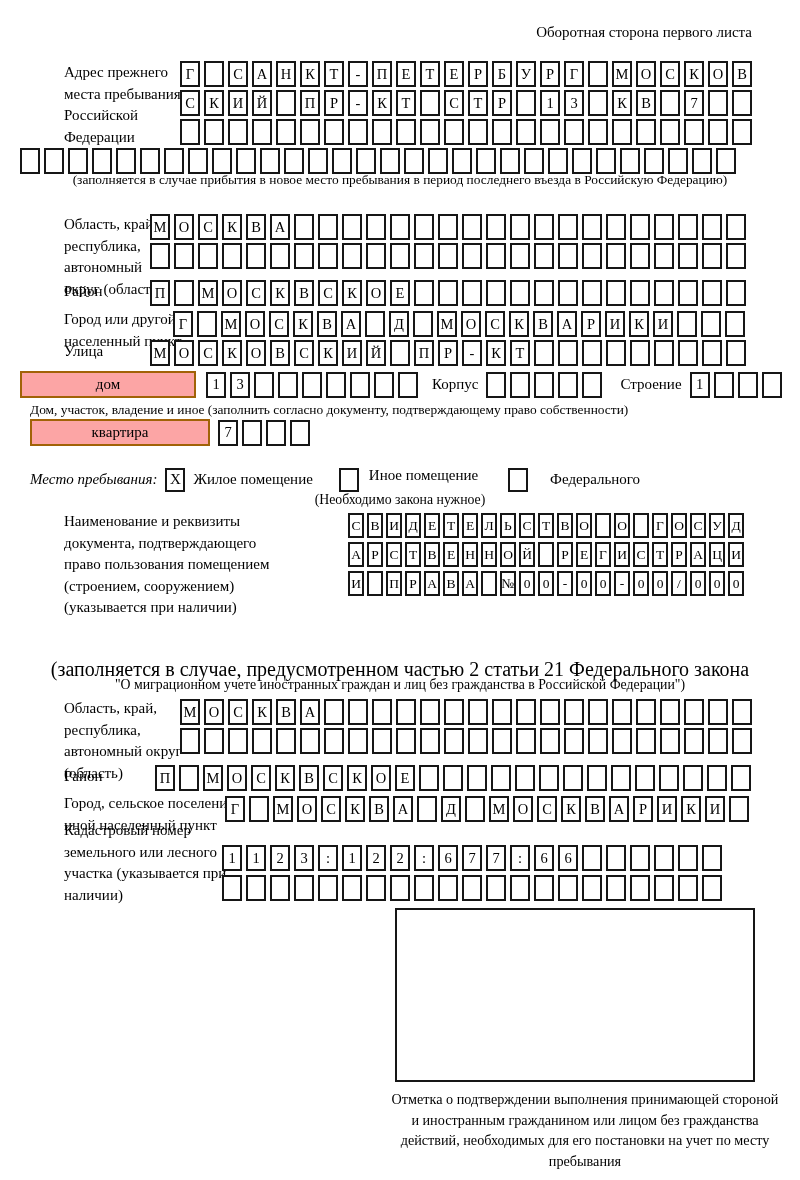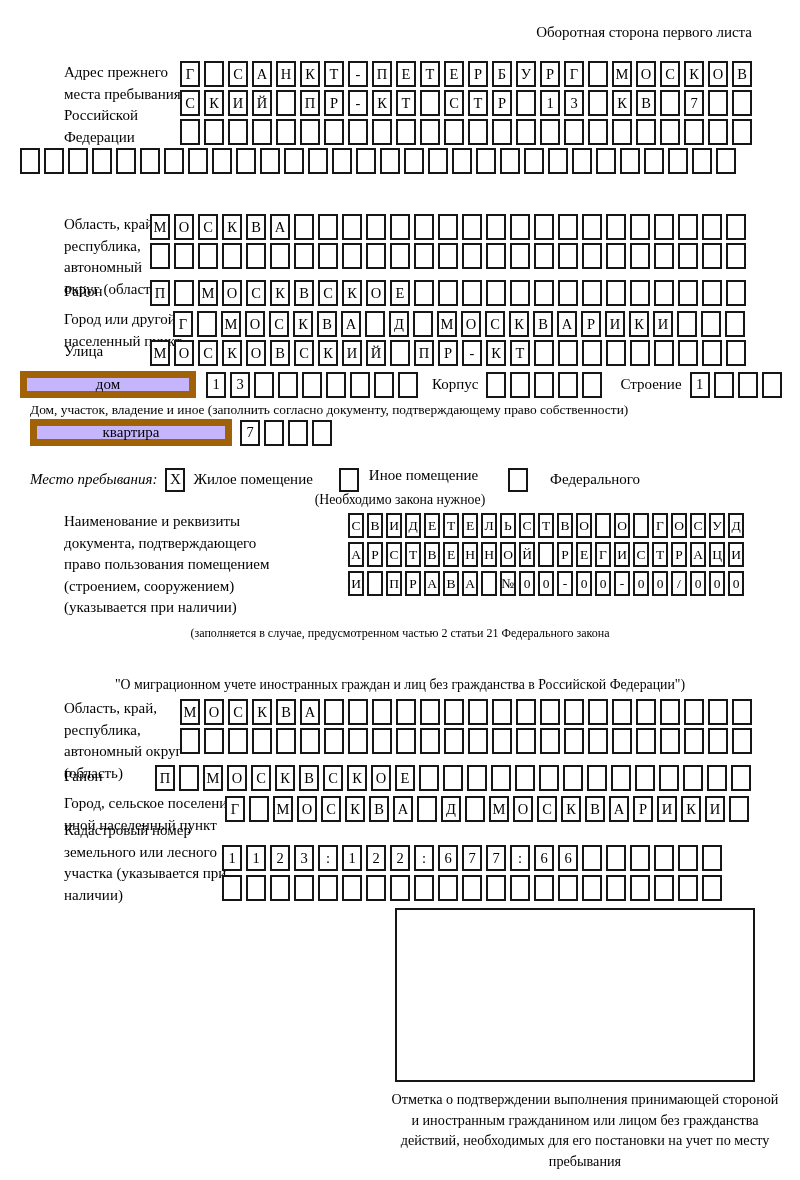--- a/index.html
+++ b/index.html
@@ -8,22 +8,22 @@
   .abs{position:absolute;}
   .lbl{font-size:15px;line-height:21.5px;}
   .center{left:0;right:0;text-align:center;}
   .bold{font-weight:bold;}
   .note{font-size:13.4px;}
   .cells{display:flex;gap:4px;}
   .cell{box-sizing:border-box;flex:0 0 auto;width:20px;height:26px;border:2px solid #161616;
         display:flex;align-items:center;justify-content:center;font-size:14.5px;background:#fff;}
   .small{gap:3px;}
   .small .cell{width:16px;height:25px;font-size:13.5px;}
-  .widebox{box-sizing:border-box;border:7px solid #a16207;height:27px;display:flex;
-           align-items:center;justify-content:center;font-size:15px;background:#c4b5fd;}
+  .widebox{box-sizing:border-box;border:2px solid #a16207;height:27px;display:flex;
+           align-items:center;justify-content:center;font-size:15px;background:#fca5a5;}
   .flexrow{display:flex;align-items:center;}
   .inline-label{font-size:15px;white-space:nowrap;}
   .checkbox{box-sizing:border-box;width:20px;height:24px;border:2px solid #161616;
             display:inline-flex;align-items:center;justify-content:center;font-size:15px;background:#fff;}
   .stamp{box-sizing:border-box;border:2px solid #161616;background:#fff;}
 </style>
 </head>
 <body>
 
 <div class="page">
@@ -134,20 +134,21 @@
       <span class="cell"></span>
       <span class="cell"></span>
       <span class="cell"></span>
       <span class="cell"></span>
       <span class="cell"></span>
       <span class="cell"></span>
       <span class="cell"></span>
       <span class="cell"></span>
       <span class="cell"></span>
     </div>
+  <div class="abs center note" style="top:172px;">(заполняется в случае прибытия в новое место пребывания в период последнего въезда в Российскую Федерацию)</div>
 
 
   <div class="abs lbl" style="left:64px;top:214px;width:112px;">Область, край, республика, автономный округ (область)</div>
   <div class="abs cells" style="left:150px;top:214px;">
       <span class="cell">М</span>
       <span class="cell">О</span>
       <span class="cell">С</span>
       <span class="cell">К</span>
       <span class="cell">В</span>
       <span class="cell">А</span>
@@ -310,21 +311,21 @@
     <div class="cells">
         <span class="cell">1</span>
         <span class="cell"></span>
         <span class="cell"></span>
         <span class="cell"></span>
       </div>
   </div>
   <div class="abs note" style="left:30px;top:402px;">Дом, участок, владение и иное (заполнить согласно документу, подтверждающему право собственности)</div>
 
   <div class="abs flexrow" style="left:30px;top:419px;">
-    <div class="widebox" style="width:202px;margin-right:8px;">квартира</div>
+    <div class="widebox" style="width:180px;margin-right:8px;">квартира</div>
     <div class="cells">
         <span class="cell">7</span>
         <span class="cell"></span>
         <span class="cell"></span>
         <span class="cell"></span>
       </div>
   </div>
 
   <div class="abs flexrow" style="left:30px;top:467px;">
     <span class="inline-label" style="margin-right:8px;font-style:italic;">Место пребывания:</span>
@@ -401,21 +402,21 @@
       <span class="cell">0</span>
       <span class="cell">-</span>
       <span class="cell">0</span>
       <span class="cell">0</span>
       <span class="cell">/</span>
       <span class="cell">0</span>
       <span class="cell">0</span>
       <span class="cell">0</span>
     </div>
 
-  <div class="abs center" style="top:626px;font-size:12px;">(заполняется в случае, предусмотренном частью 2 статьи 21 Федерального закона</div>
+  <div class="abs center" style="top:658px;font-size:20px;">(заполняется в случае, предусмотренном частью 2 статьи 21 Федерального закона</div>
   <div class="abs center" style="top:677px;font-size:13.8px;">"О миграционном учете иностранных граждан и лиц без гражданства в Российской Федерации")</div>
 
   <div class="abs lbl" style="left:64px;top:698px;width:140px;">Область, край, республика, автономный округ (область)</div>
   <div class="abs cells" style="left:180px;top:699px;">
       <span class="cell">М</span>
       <span class="cell">О</span>
       <span class="cell">С</span>
       <span class="cell">К</span>
       <span class="cell">В</span>
       <span class="cell">А</span>

